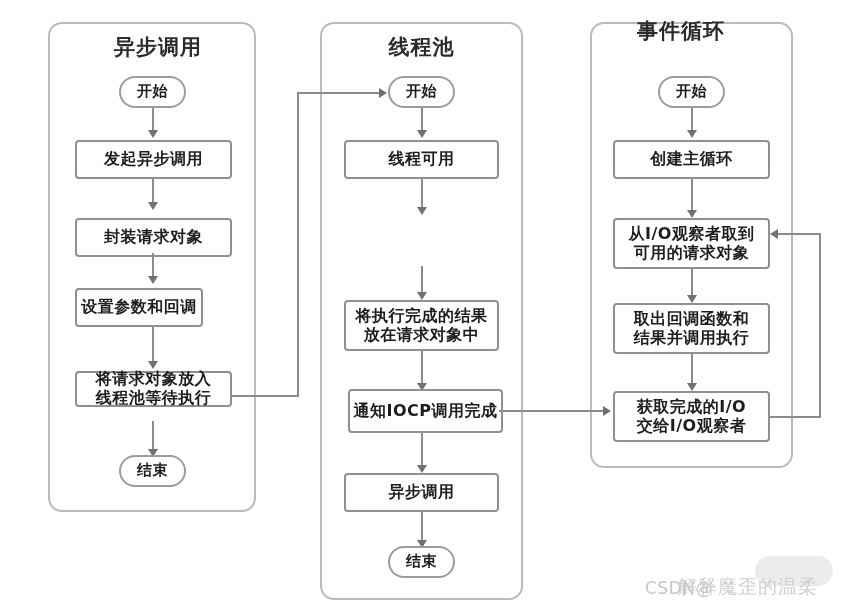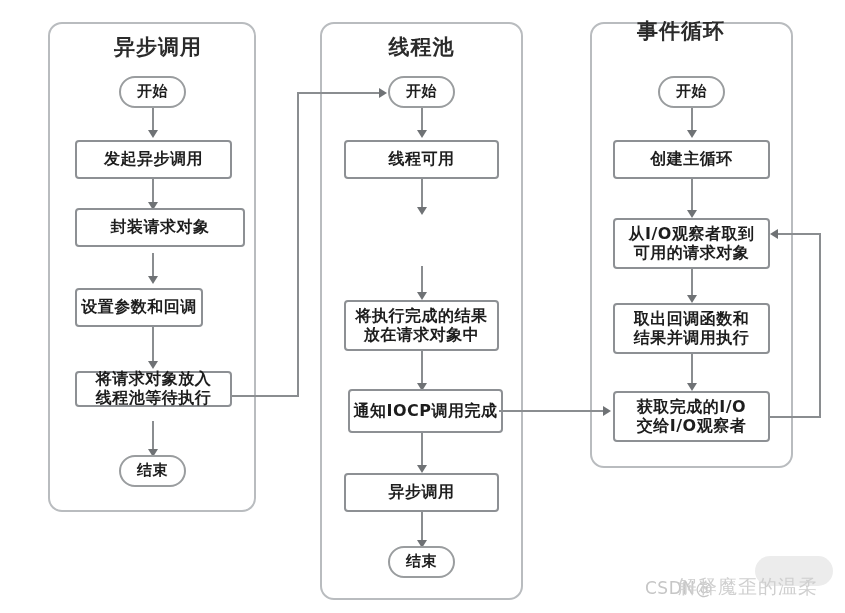--- a/index.html
+++ b/index.html
@@ -125,21 +125,21 @@
   <div class="node pill" style="left:119px; top:76px; width:67px; height:32px;">开始</div>
 
   <div class="seg v" style="left:152px; top:108px; height:24px;"></div>
   <div class="arrow down" style="left:148px; top:130px;"></div>
 
   <div class="node rect" style="left:75px; top:140px; width:157px; height:39px;">发起异步调用</div>
 
   <div class="seg v" style="left:152px; top:179px; height:25px;"></div>
   <div class="arrow down" style="left:148px; top:202px;"></div>
 
-  <div class="node rect" style="left:75px; top:208px; width:170px; height:39px;">封装请求对象</div>
+  <div class="node rect" style="left:75px; top:218px; width:157px; height:39px;">封装请求对象</div>
 
   <div class="seg v" style="left:152px; top:253px; height:25px;"></div>
   <div class="arrow down" style="left:148px; top:276px;"></div>
 
   <div class="node rect" style="left:75px; top:288px; width:128px; height:39px;">设置参数和回调</div>
 
   <div class="seg v" style="left:152px; top:327px; height:36px;"></div>
   <div class="arrow down" style="left:148px; top:361px;"></div>
 
   <div class="node rect" style="left:75px; top:371px; width:157px; height:36px;">将请求对象放入

